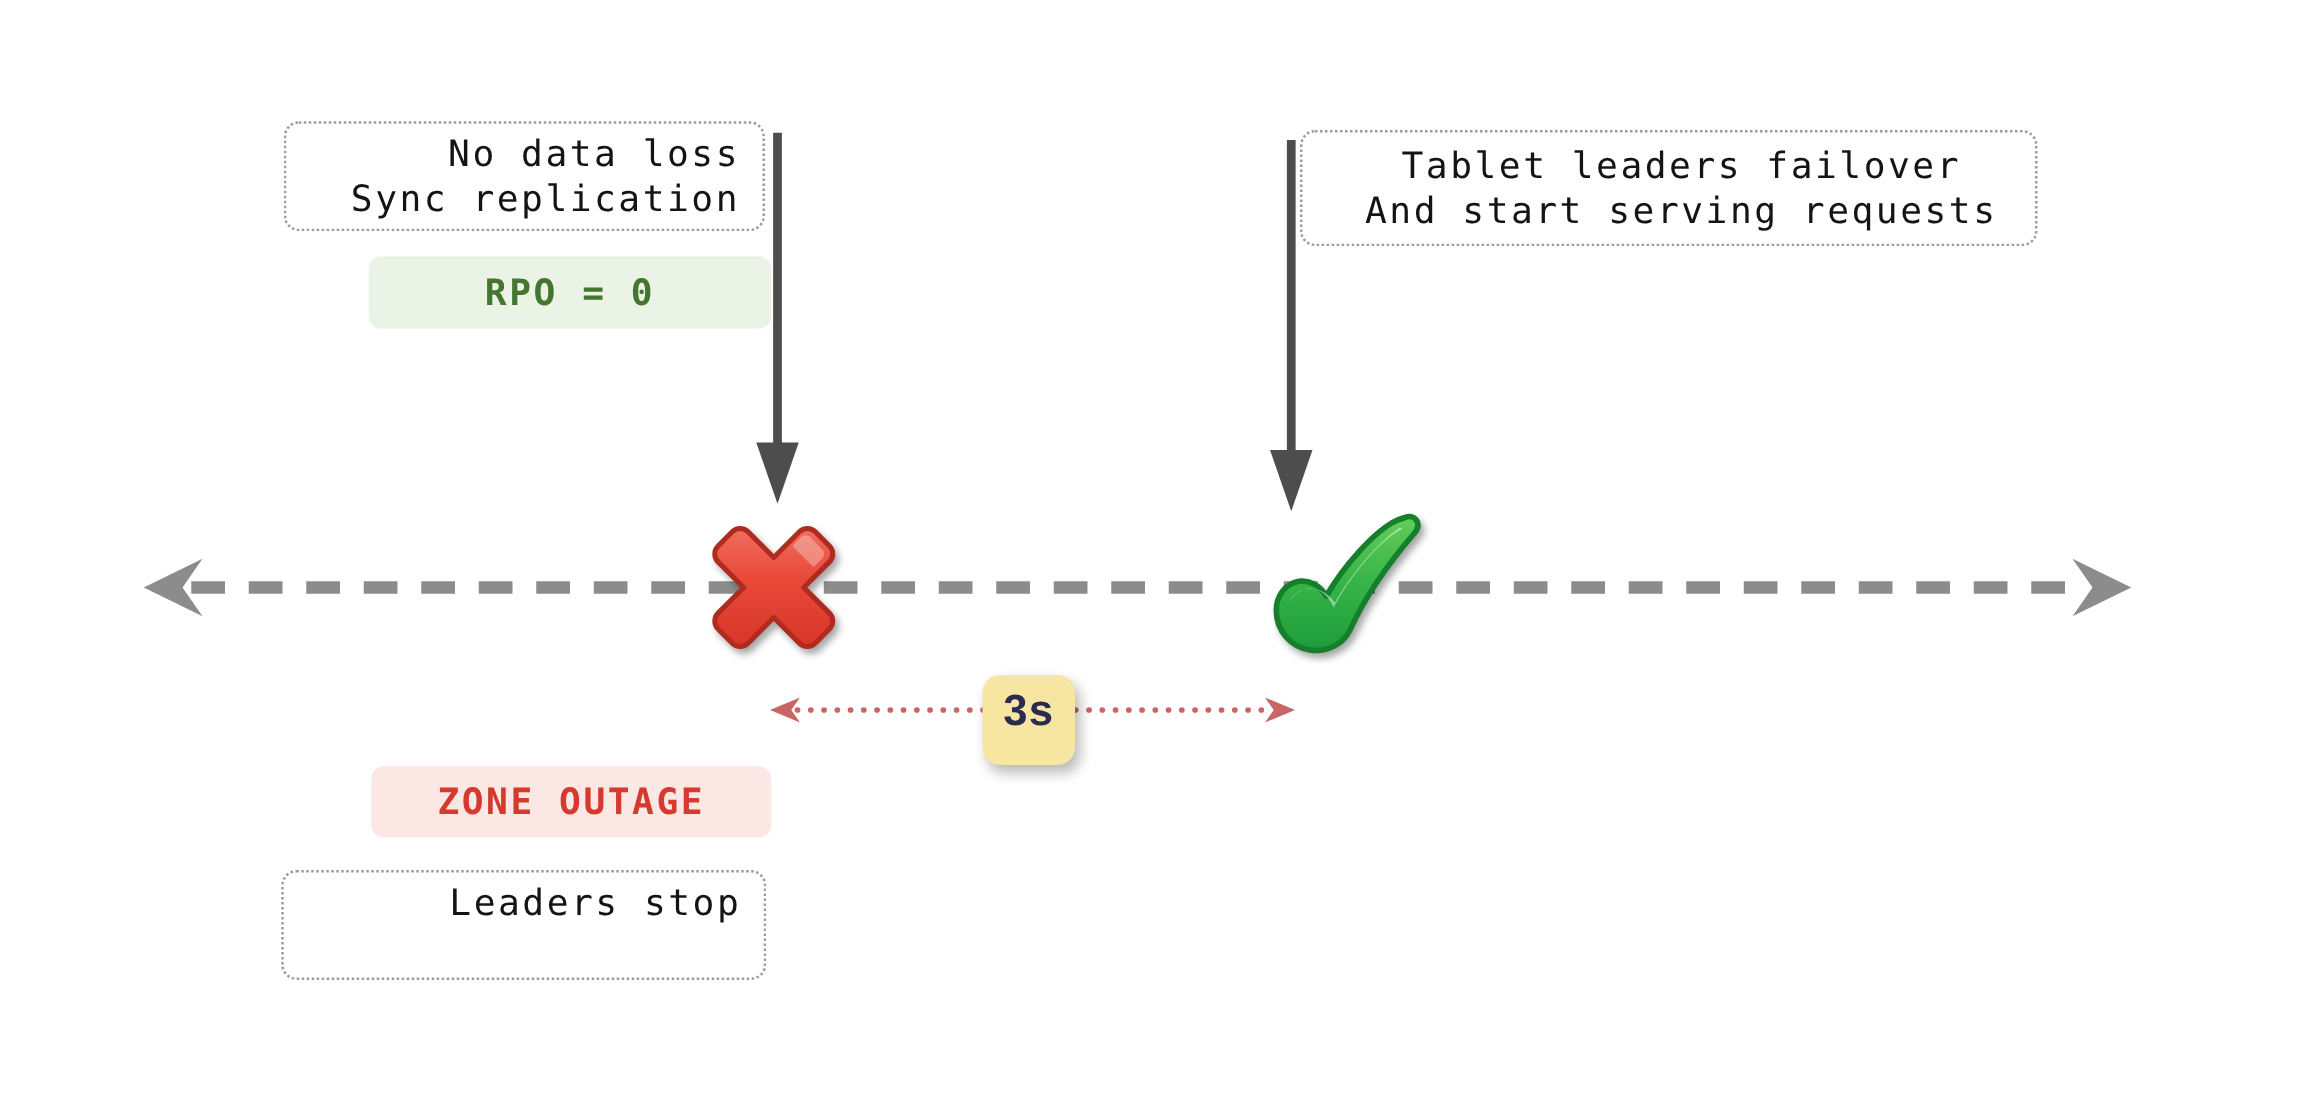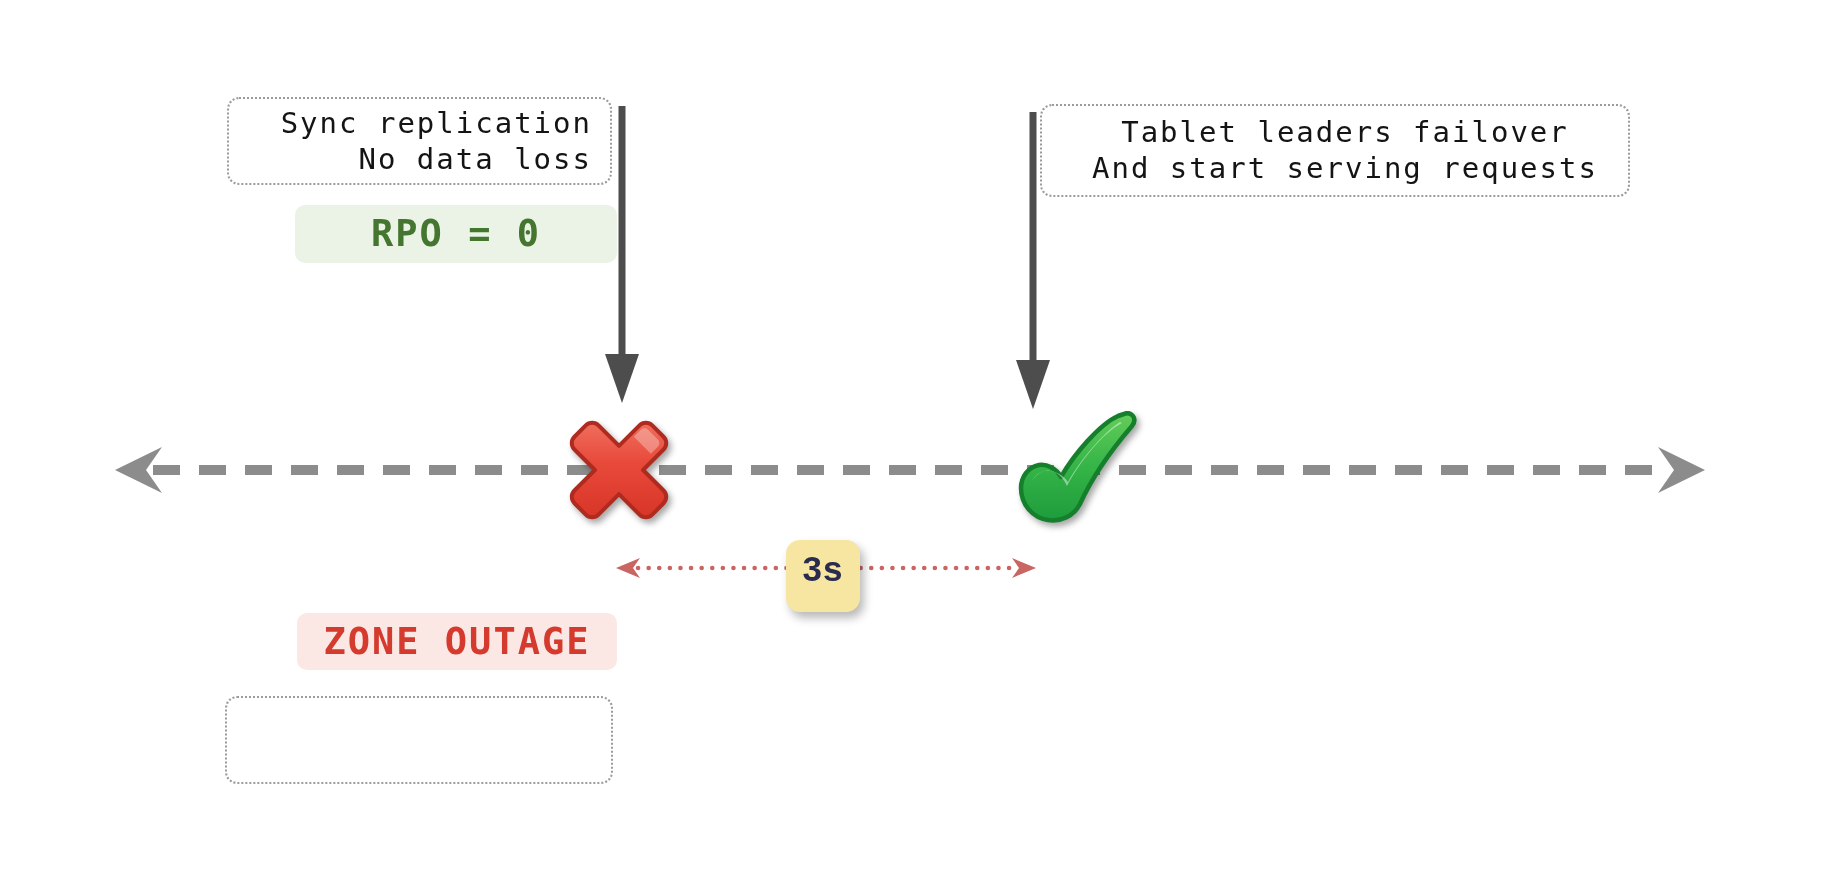--- a/index.html
+++ b/index.html
@@ -34,21 +34,21 @@
     line-height:36px;
     background:transparent;
   }
   .note-line{display:block;white-space:nowrap;}
   .note-right{text-align:right;padding:6px 18px 0 0;}
   .note-left{text-align:center;padding:8px 0 0 20px;}
 
   .badge{
     border-radius:10px;
     font-weight:bold;
-    font-size:37px;
+    font-size:29px;
     letter-spacing:2px;
     text-align:center;
     white-space:nowrap;
   }
   .badge-green{background:var(--green-badge-bg);color:var(--green-badge-text);}
   .badge-red{background:var(--red-badge-bg);color:var(--red-badge-text);}
   .badge-duration{
     background:var(--yellow-badge-bg);
     color:var(--yellow-badge-text);
     border-radius:14px;
@@ -75,22 +75,22 @@
     <line x1="22" y1="0" x2="22" y2="252" style="stroke:var(--marker-arrow)" stroke-width="7"></line>
     <polygon points="5,248 39,248 22,297" style="fill:var(--marker-arrow)"></polygon>
   </svg>
 
   <svg class="abs" style="left:1011px;top:112px;" width="44" height="300">
     <line x1="22" y1="0" x2="22" y2="252" style="stroke:var(--marker-arrow)" stroke-width="7"></line>
     <polygon points="5,248 39,248 22,297" style="fill:var(--marker-arrow)"></polygon>
   </svg>
 
   <div class="abs note-box note-right" style="left:227px;top:97px;width:385px;height:88px;">
+    <span class="note-line">No data loss</span>
     <span class="note-line">Sync replication</span>
-    <span class="note-line">No data loss</span>
   </div>
 
   <div class="abs badge badge-green" style="left:295px;top:205px;width:322px;height:58px;line-height:58px;">RPO = 0</div>
 
   <div class="abs note-box note-left" style="left:1040px;top:104px;width:590px;height:93px;">
     <span class="note-line">Tablet leaders failover</span>
     <span class="note-line">And start serving requests</span>
   </div>
 
 
@@ -124,15 +124,16 @@
     <line x1="30" y1="16" x2="406" y2="16" style="stroke:var(--duration-red)" stroke-width="4.5" stroke-dasharray="0.1 10.5" stroke-linecap="round"></line>
     <polygon points="8,16 32,6 25,16 32,26" style="fill:var(--duration-red)"></polygon>
     <polygon points="428,16 404,6 411,16 404,26" style="fill:var(--duration-red)"></polygon>
   </svg>
 
   <div class="abs badge badge-duration" style="left:786px;top:540px;width:74px;height:72px;line-height:58px;">3s</div>
 
   <div class="abs badge badge-red" style="left:297px;top:613px;width:320px;height:57px;line-height:57px;text-align:center;">ZONE OUTAGE</div>
 
   <div class="abs note-box note-right" style="left:225px;top:696px;width:388px;height:88px;">
+    <span class="note-line">Leaders stop</span>
   </div>
 
 </div>
 
 </body></html>

